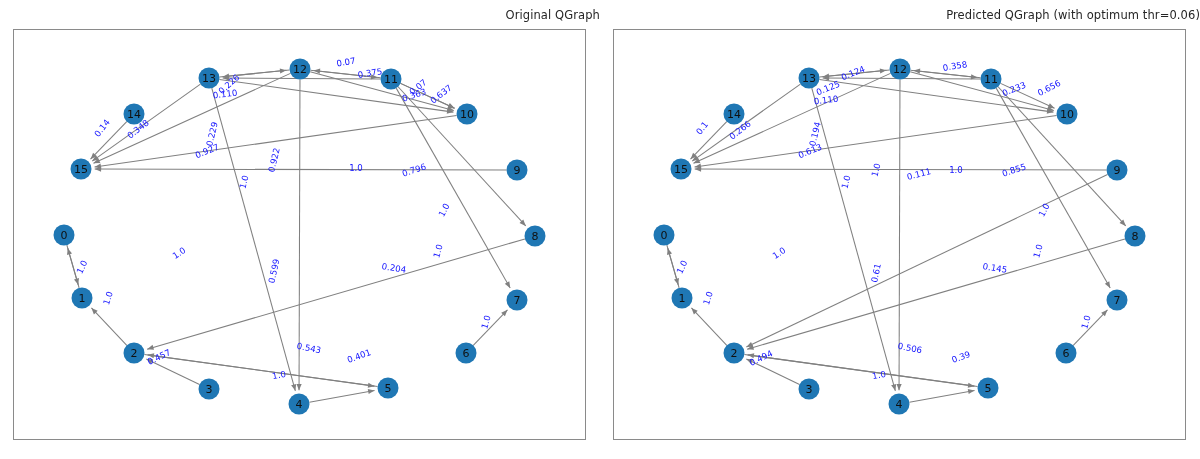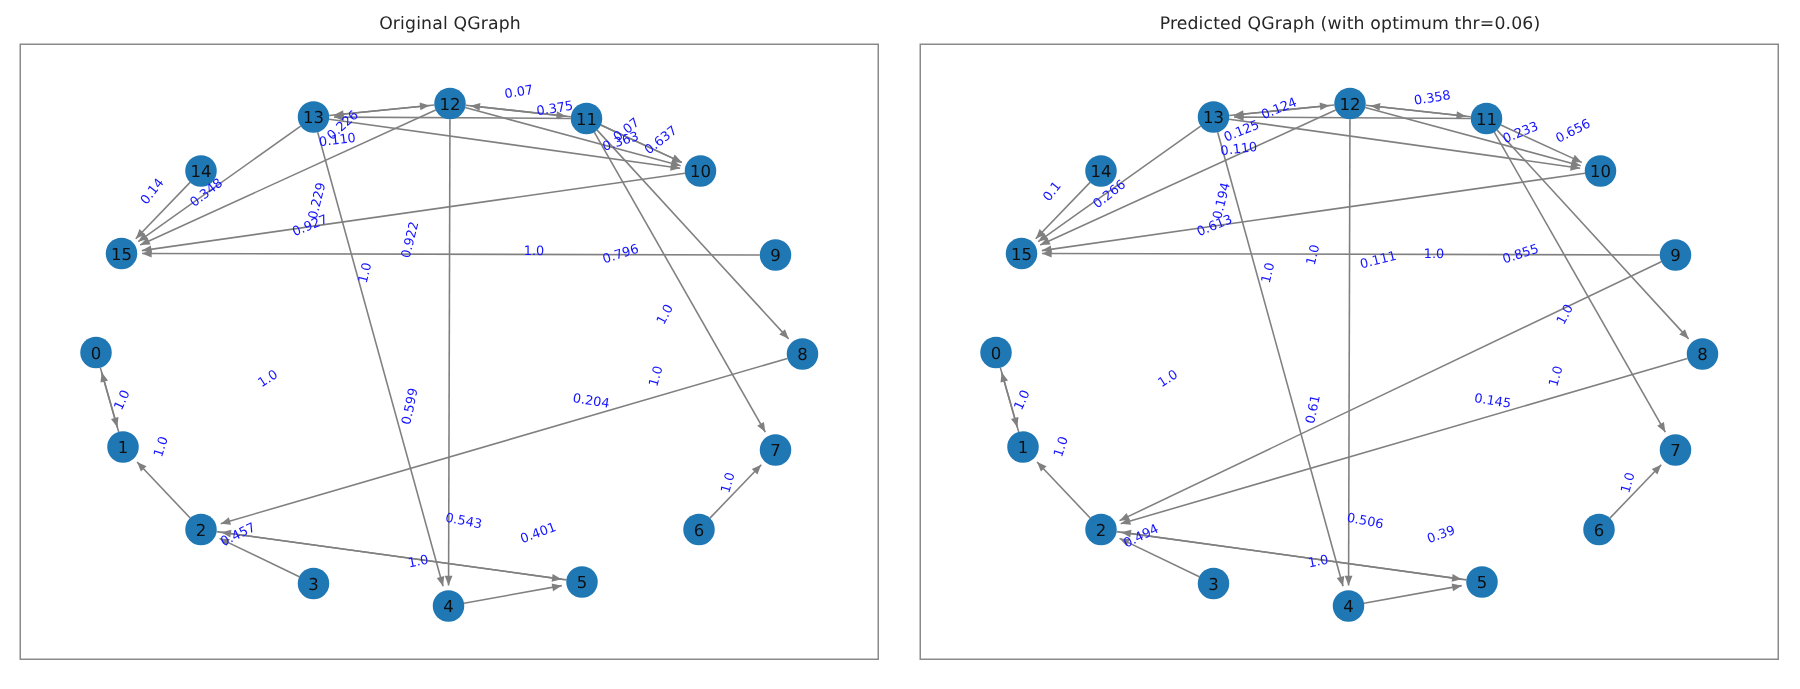--- a/index.html
+++ b/index.html
@@ -2,21 +2,21 @@
 <html><head>
 <meta charset="utf-8">
 <style>
   html,body{margin:0;padding:0;background:#ffffff;}
   body{width:1200px;height:459px;font-family:"DejaVu Sans","Liberation Sans",sans-serif;overflow:hidden;}
   .page{position:relative;width:1200px;height:459px;background:#ffffff;}
   .panel{position:absolute;top:0;height:459px;width:600px;}
   .panel-left{left:0;}
   .panel-right{left:600px;}
   .panel-title{
-    position:absolute;top:8px;left:0;width:600px;text-align:center;
+    position:absolute;top:8px;left:0;width:600px;text-align:right;
     font-size:11.5px;color:#262626;font-family:"DejaVu Sans","Liberation Sans",sans-serif;
     letter-spacing:.1px;white-space:nowrap;
   }
   .axes{position:absolute;left:13px;top:29px;width:573px;height:411px;
         border:1.1px solid #8a8a8a;background:#ffffff;box-sizing:border-box;}
   .graph-svg{position:absolute;left:0;top:0;width:573px;height:411px;display:block;}
   .edge-line{stroke:#808080;stroke-width:1.05px;fill:none;}
   .edge-head{fill:#808080;stroke:none;}
   .node-circle{fill:#1f77b4;stroke:none;}
   .node-label{fill:#101010;font-size:11px;font-family:"DejaVu Sans","Liberation Sans",sans-serif;

